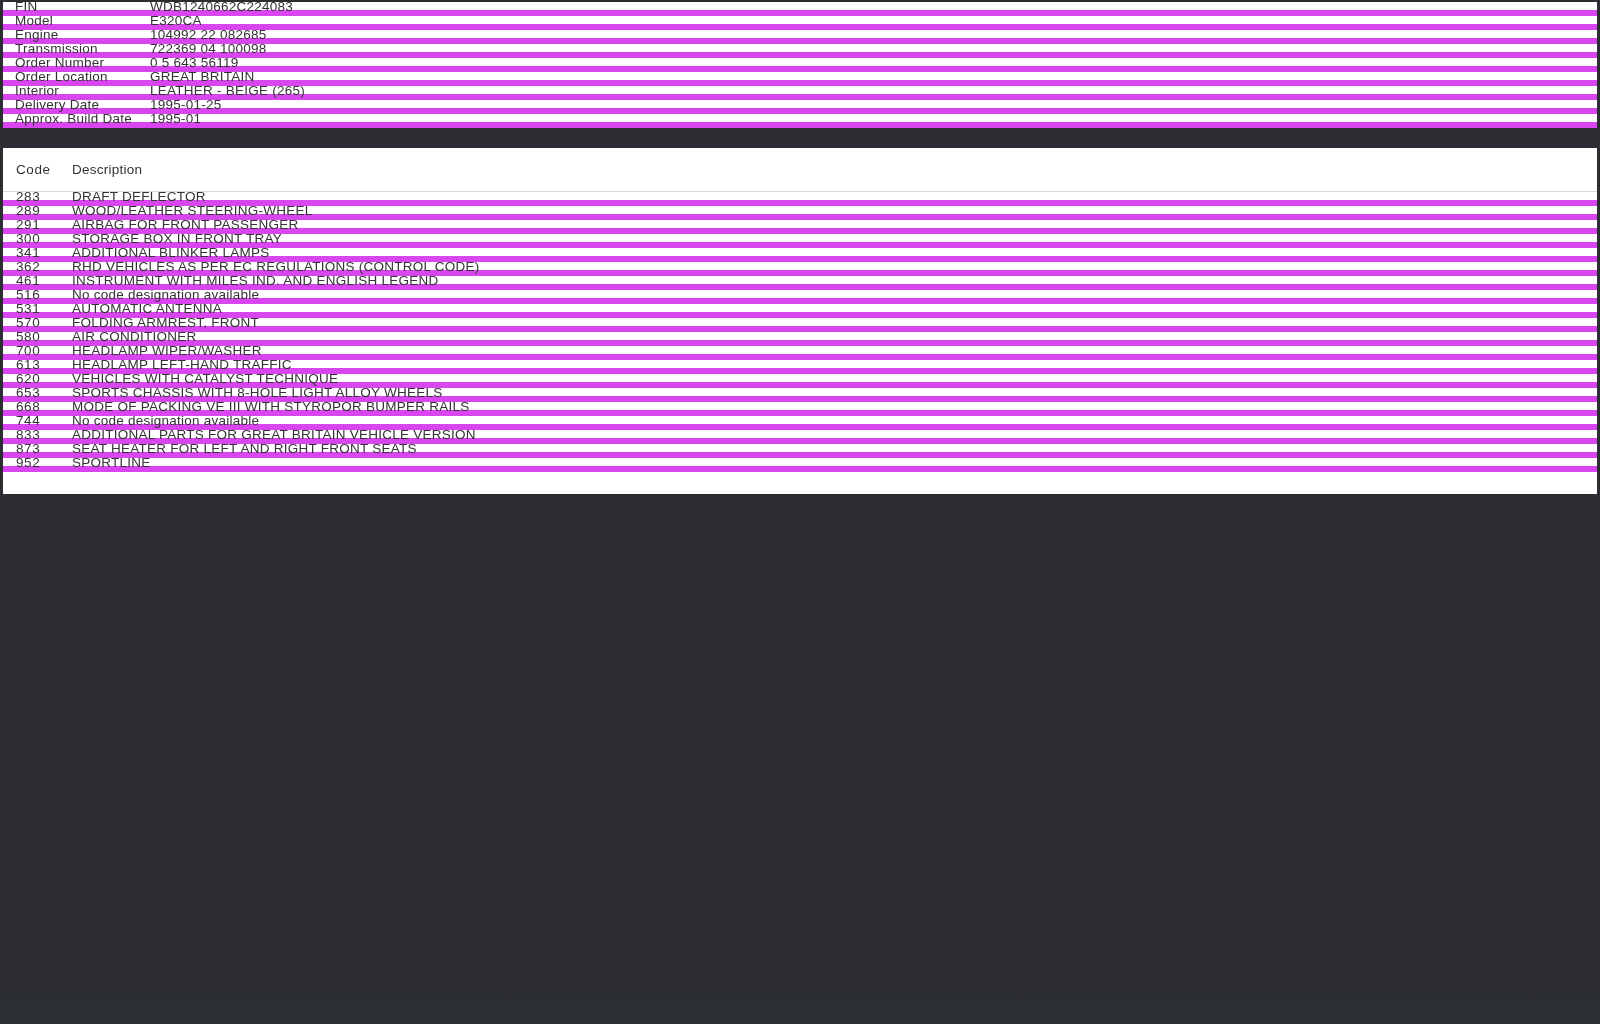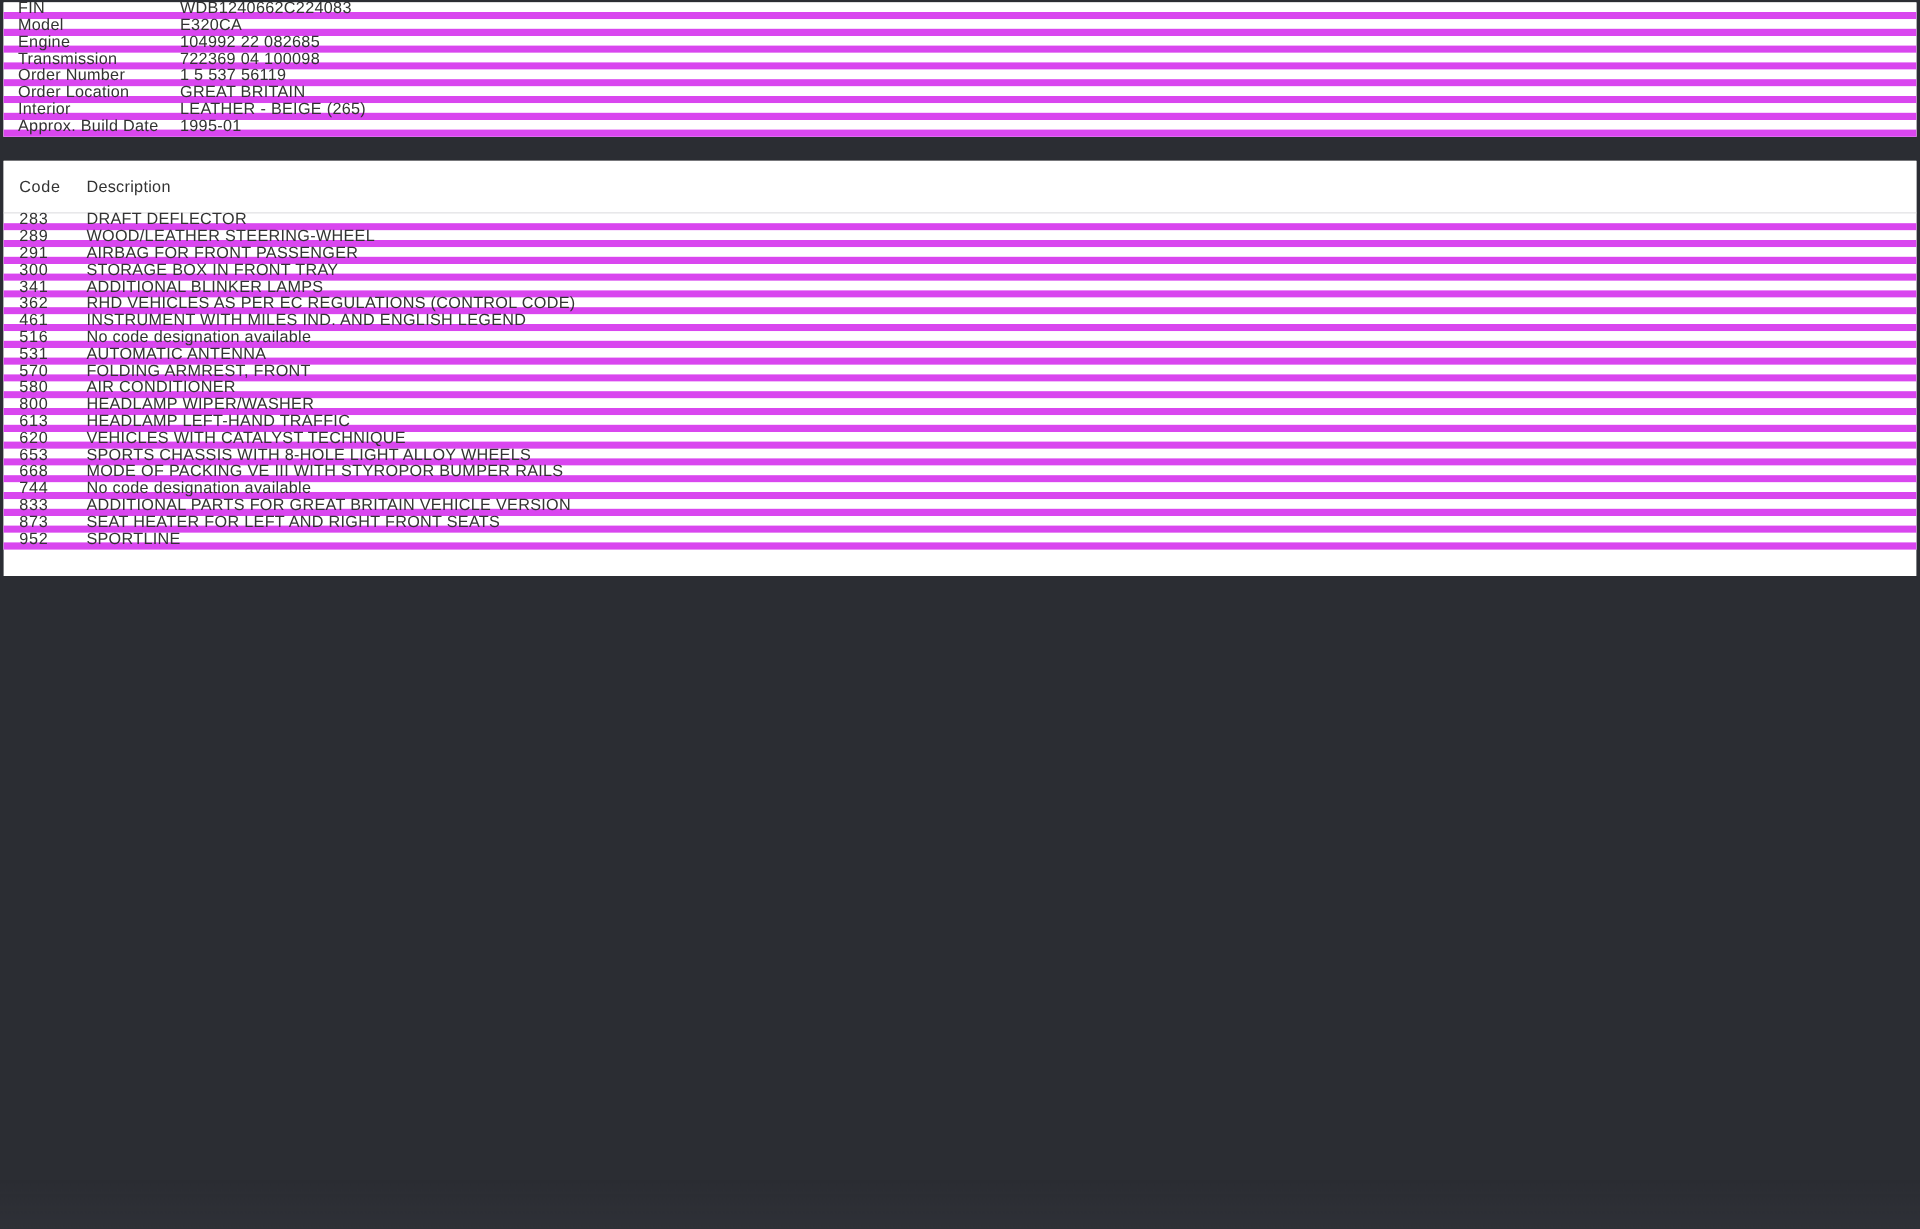--- a/index.html
+++ b/index.html
@@ -54,29 +54,33 @@
     <div class="row">
       <div class="label">Engine</div>
       <div class="value">104992 22 082685</div>
     </div>
     <div class="row">
       <div class="label">Transmission</div>
       <div class="value">722369 04 100098</div>
     </div>
     <div class="row">
       <div class="label">Order Number</div>
-      <div class="value">1 5 537 56119</div>
+      <div class="value">0 5 643 56119</div>
     </div>
     <div class="row">
       <div class="label">Order Location</div>
       <div class="value">GREAT BRITAIN</div>
     </div>
     <div class="row">
       <div class="label">Interior</div>
       <div class="value">LEATHER - BEIGE (265)</div>
+    </div>
+    <div class="row">
+      <div class="label">Delivery Date</div>
+      <div class="value">1995-01-25</div>
     </div>
     <div class="row">
       <div class="label">Approx. Build Date</div>
       <div class="value">1995-01</div>
     </div>
   </div>
 
 <div class="gap"></div>
 
 <div class="card codes">
@@ -123,21 +127,21 @@
       </div>
       <div class="row">
         <div class="code-cell">570</div>
         <div class="desc-cell">FOLDING ARMREST, FRONT</div>
       </div>
       <div class="row">
         <div class="code-cell">580</div>
         <div class="desc-cell">AIR CONDITIONER</div>
       </div>
       <div class="row">
-        <div class="code-cell">800</div>
+        <div class="code-cell">700</div>
         <div class="desc-cell">HEADLAMP WIPER/WASHER</div>
       </div>
       <div class="row">
         <div class="code-cell">613</div>
         <div class="desc-cell">HEADLAMP LEFT-HAND TRAFFIC</div>
       </div>
       <div class="row">
         <div class="code-cell">620</div>
         <div class="desc-cell">VEHICLES WITH CATALYST TECHNIQUE</div>
       </div>

